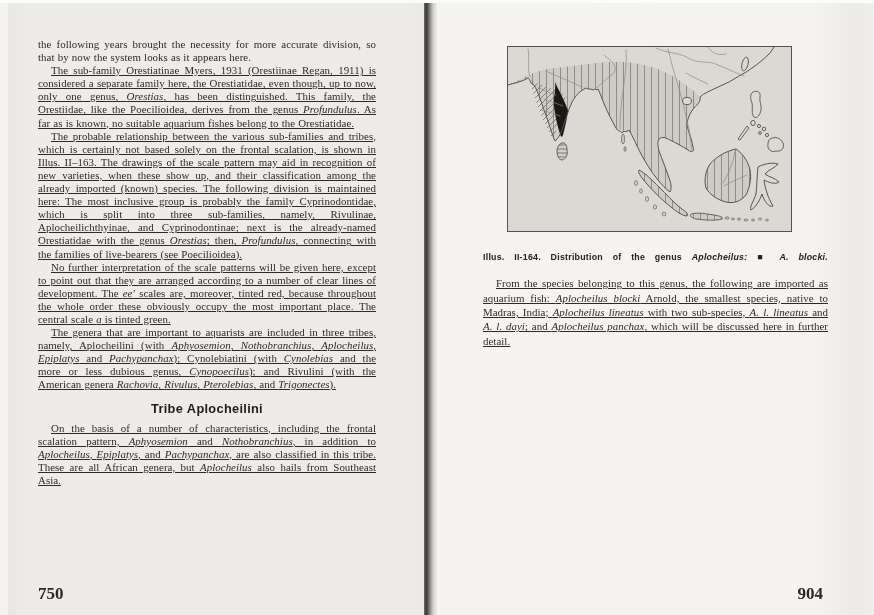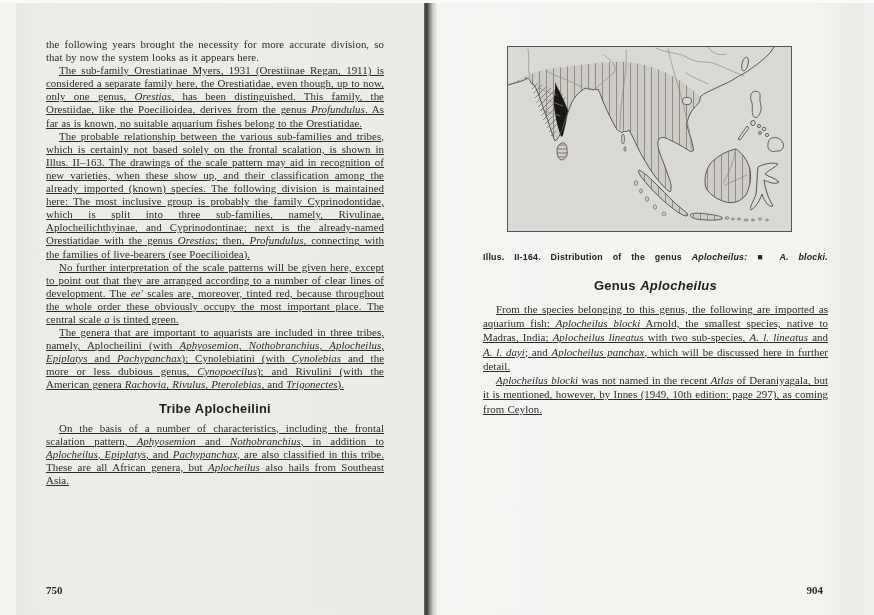--- a/index.html
+++ b/index.html
@@ -1,21 +1,21 @@
 <!DOCTYPE html>
 <html><head>
 <meta charset="utf-8">
 <style>
   html,body{margin:0;padding:0}
   body{width:874px;height:615px;overflow:hidden;position:relative;
        background:#f4f3f0;font-family:"Liberation Serif","DejaVu Serif",serif;}
   .spread{position:absolute;inset:0}
   .spread::before{content:"";position:absolute;left:0;top:0;right:0;height:3px;background:#fbfbfa;z-index:6}
   .page{position:absolute;top:0;height:615px;overflow:hidden}
-  .page-left{left:16px;width:480px;
+  .page-left{left:8px;width:480px;
     background:linear-gradient(90deg,#e9e8e4 0%,#edecE8 5%,#ecebe7 84%,#e3e1de 94%,#cfcdca 98.6%,#96948f 100%);}
   .gutter{position:absolute;left:424px;top:0;width:13px;height:615px;z-index:2;
     background:linear-gradient(90deg,#6b6965 0%,#3a3936 20%,#8a8884 45%,#cfcecb 70%,#efeeec 100%);}
   .page-right{left:437px;width:437px;
     background:linear-gradient(90deg,#f5f4f2 0%,#f4f3f0 86%,#ecebe8 96%,#f0efed 100%);}
   .page-body{position:absolute;text-align:justify;color:#2d2b28;}
   .left-body{left:30px;top:38px;width:338px;font-size:10.9px;line-height:13.1px;
      letter-spacing:0.04px;word-spacing:0.4px;}
   .page-body p{margin:0;}
   .page-body p.ind{text-indent:13px;text-decoration:underline;}
@@ -25,21 +25,21 @@
   .right-content{position:absolute;left:46px;top:46px;width:345px;}
   .map-frame{margin-left:24px;width:283px;height:184px;border:1.5px solid #55534e;
      background:#dbd9d4;}
   .map-frame svg{display:block;width:283px;height:184px;}
   .caption{margin-top:20px;font-family:"Liberation Sans","DejaVu Sans",sans-serif;font-weight:bold;
      font-size:8.8px;line-height:11.4px;color:#23221f;letter-spacing:0.25px;}
   .cap-line1{text-align:justify;text-align-last:justify;}
   .right-body{position:static;margin-top:13px;font-size:10.9px;line-height:14.3px;
      text-align:justify;color:#2d2b28;letter-spacing:0.04px;word-spacing:0.4px;}
   .right-body h3{margin:16px 0 8px;font-size:13px;}
-  .pagenum{position:absolute;top:584px;font-weight:bold;font-size:11px;color:#2b2a27;}
+  .pagenum{position:absolute;top:584px;font-weight:bold;font-size:17px;color:#2b2a27;}
   .pagenum-left{left:30px;}
   .pagenum-right{right:51px;}
 </style>
 </head>
 <body>
 
 <div class="spread">
 
   <div class="page page-left">
     <div class="page-body left-body">
@@ -170,21 +170,19 @@
           <ellipse cx="237" cy="17" rx="3" ry="7" transform="rotate(14 237 17)" fill="#dbd9d4" stroke="#56544f" stroke-width="0.9"></ellipse>
           <ellipse cx="179" cy="54" rx="4.5" ry="3.6" fill="#dbd9d4" stroke="#56544f" stroke-width="0.9"></ellipse>
         </svg>
       </div>
 
       <div class="caption">
         <div class="cap-line cap-line1"><span>Illus. II-164. Distribution of the genus </span><span class="it">Aplocheilus:</span><span> ■ </span><span class="it">A. blocki.</span></div>
       </div>
 
       <div class="page-body right-body">
-          <h3><span>Genus </span><span class="it">Aplocheilus</span></h3>
           <p class="ind"><span>From the species belonging to this genus, the following are imported as aquarium fish: </span><span class="it">Aplocheilus blocki</span><span> Arnold, the smallest species, native to Madras, India; </span><span class="it">Aplocheilus lineatus</span><span> with two sub-species, </span><span class="it">A. l. lineatus</span><span> and </span><span class="it">A. l. dayi</span><span>; and </span><span class="it">Aplocheilus panchax</span><span>, which will be discussed here in further detail.</span></p>
-          <p class="ind"><span class="it">Aplocheilus blocki</span><span> was not named in the recent </span><span class="it">Atlas</span><span> of Deraniyagala, but it is mentioned, however, by Innes (1949, 10th edition: page 297), as coming from Ceylon.</span></p>
         </div>
     </div>
 
     <div class="pagenum pagenum-right">904</div>
   </div>
 </div>
 
 </body></html>

